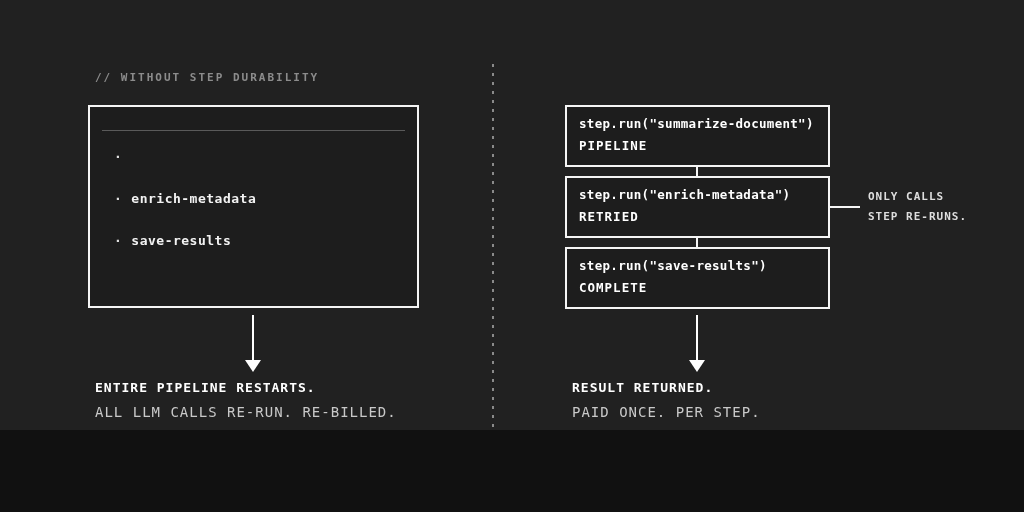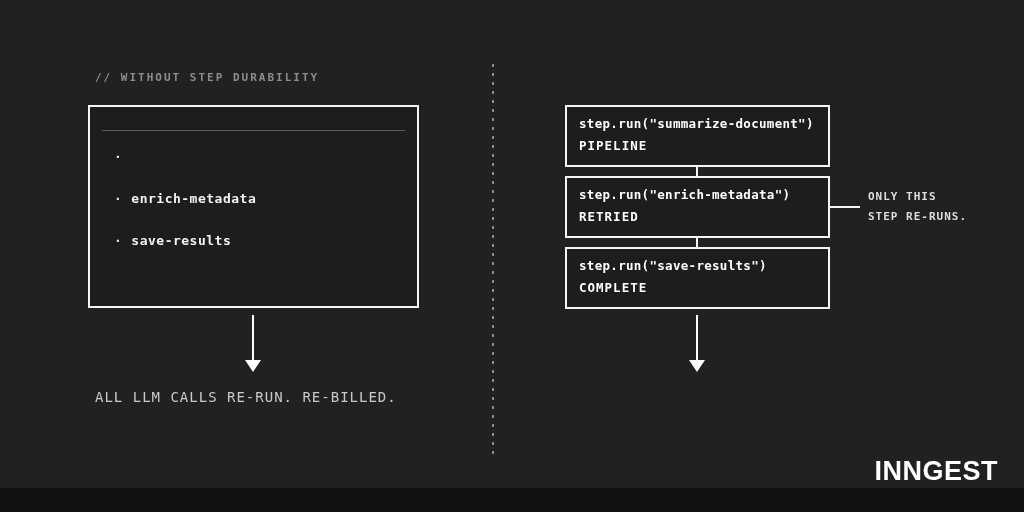--- a/index.html
+++ b/index.html
@@ -9,21 +9,21 @@
     --subtle:#c9c9c9;
     --box_bg:#1d1d1d;
     --border:#f5f5f5;
     --divider:#5a5a5a;
     --dots:#8a8a8a;
   }
   *{box-sizing:border-box;margin:0;padding:0;}
   html,body{background:#111;}
   body{font-family:"DejaVu Sans Mono","Liberation Mono",monospace;}
   .canvas{
-    position:relative;width:1024px;height:488px;overflow:hidden;
+    position:relative;width:1024px;height:430px;overflow:hidden;
     background:var(--background);color:var(--ink);
   }
   .abs{position:absolute;}
   .section-header{
     font-size:11px;font-weight:bold;letter-spacing:2px;color:var(--muted);
     white-space:nowrap;
   }
   
   .request-box{
     left:88px;top:105px;width:331px;height:203px;
@@ -97,20 +97,21 @@
       </div>
     </div>
   </div>
 
   <div class="abs arrow" style="left:245px;top:315px;">
     <div class="stem"></div>
     <div class="head"></div>
   </div>
 
   <div class="abs" style="left:95px;top:380px;">
+    <div class="result-title">ENTIRE PIPELINE RESTARTS.</div>
     <div class="result-sub">ALL LLM CALLS RE-RUN. RE-BILLED.</div>
   </div>
 
   <div class="abs separator"></div>
 
 
   <div class="abs step-box" style="top:105px;">
     <div class="step-code">step.run("summarize-document")</div>
     <div class="step-status">PIPELINE</div>
   </div>
@@ -122,25 +123,29 @@
   </div>
   <div class="abs connector-v" style="left:696px;top:238px;"></div>
 
   <div class="abs step-box" style="top:247px;">
     <div class="step-code">step.run("save-results")</div>
     <div class="step-status">COMPLETE</div>
   </div>
 
   <div class="abs annot-line"></div>
   <div class="abs annot-text">
-    <div>ONLY THIS</div>
+    <div>ONLY CALLS</div>
     <div>STEP RE-RUNS.</div>
   </div>
 
   <div class="abs arrow" style="left:689px;top:315px;">
     <div class="stem"></div>
     <div class="head"></div>
   </div>
 
+  <div class="abs" style="left:572px;top:380px;">
+    <div class="result-title">RESULT RETURNED.</div>
+    <div class="result-sub">PAID ONCE. PER STEP.</div>
+  </div>
 
   <div class="abs logo">INNGEST</div>
 
 </div>
 
 </body></html>

